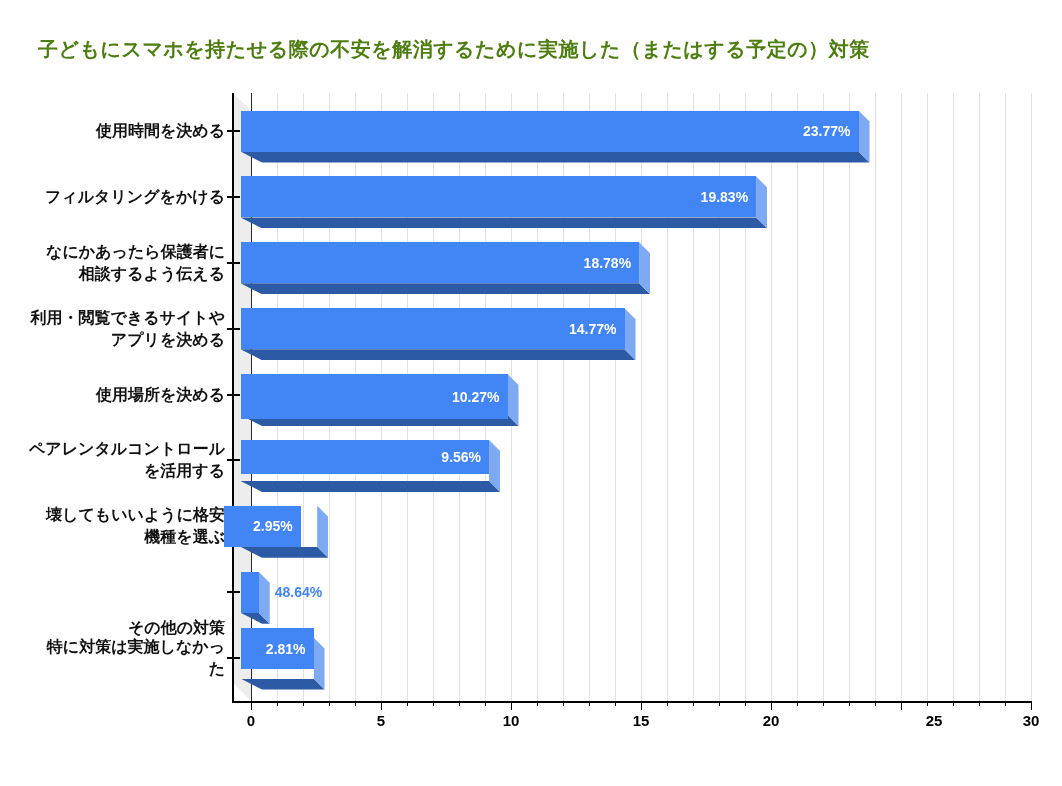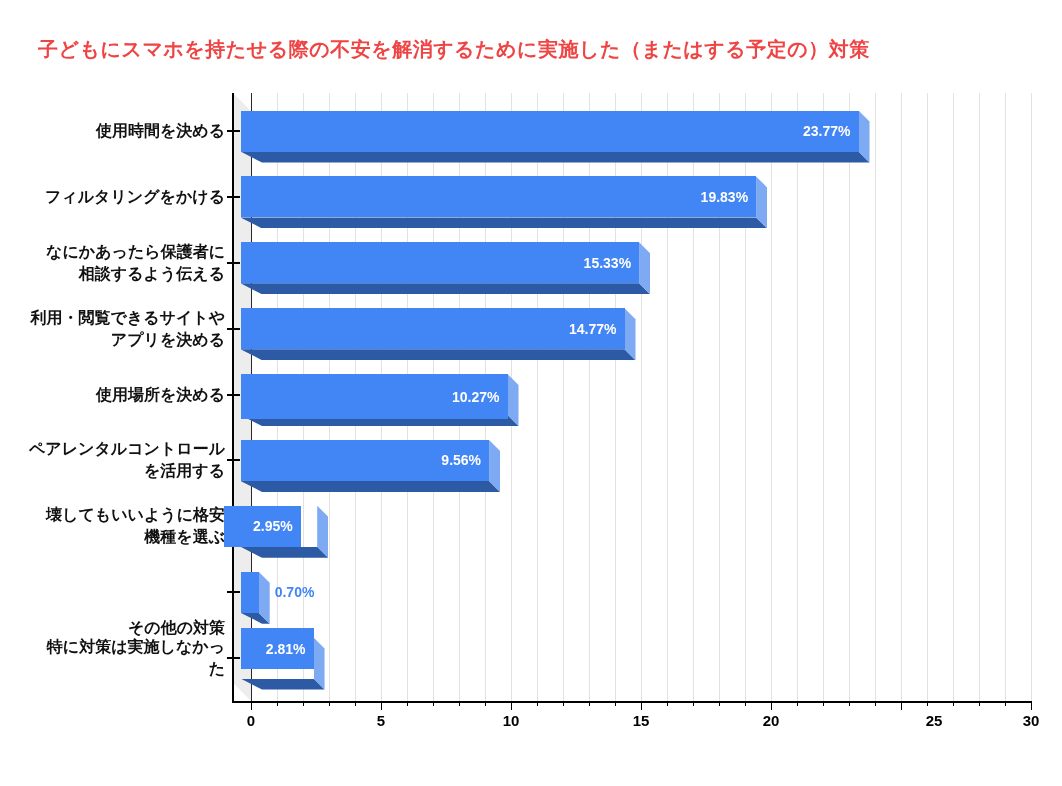--- a/index.html
+++ b/index.html
@@ -1,18 +1,18 @@
 <!DOCTYPE html>
 <html><head>
 <meta charset="utf-8">
 <style>
   html,body{margin:0;padding:0;background:#ffffff;width:1062px;height:786px;overflow:hidden;
     font-family:"Liberation Sans","DejaVu Sans",sans-serif;}
   #stage{position:relative;width:1062px;height:786px;background:#fff;}
-  .chart-title{position:absolute;left:38px;top:36px;font-size:20px;font-weight:bold;color:#ef4444;
+  .chart-title{position:absolute;left:38px;top:36px;font-size:20px;font-weight:bold;color:#4d7c0f;
     letter-spacing:0.5px;white-space:nowrap;}
   .gridline{position:absolute;width:1px;background:#e2e2e2;}
   .wall{position:absolute;background:#ededed;}
   .axis-line{position:absolute;background:#000;}
   .front-line{position:absolute;width:1px;background:#2a2a2a;}
   .cat-label{position:absolute;text-align:right;font-size:16px;font-weight:bold;color:#111;
     line-height:22px;white-space:pre-line;transform:translateY(-50%);}
   .cat-tick{position:absolute;height:2px;background:#000;}
   .bar-face{position:absolute;display:flex;align-items:center;justify-content:flex-end;}
   .bar-band,.bar-cap{position:absolute;}
@@ -74,21 +74,21 @@
     <div class="bar-cap" style="left: 756.08px; top: 176.375px; width: 11px; height: 52px; background: rgb(125, 170, 242); z-index: 4; clip-path: polygon(0px 0px, 11px 11px, 11px 52px, 0px 41px);"></div>
     <div class="bar-face" style="left: 240.5px; top: 176.375px; width: 515.58px; height: 41px; background: rgb(66, 133, 244); z-index: 5;">
       <span class="val-label-in">19.83%</span>
     </div>
     <div class="cat-tick" style="left: 227px; top: 261.75px; width: 13px; z-index: 4;"></div>
     <div class="cat-label" style="left: 0px; width: 225px; top: 262.75px; z-index: 5;">なにかあったら保護者に
 相談するよう伝える</div>
     <div class="bar-band" style="left: 240.5px; top: 283.25px; width: 409.58px; height: 11px; background: rgb(45, 90, 164); z-index: 4; clip-path: polygon(0px 0px, 398.58px 0px, 409.58px 11px, 21.5px 11px);"></div>
     <div class="bar-cap" style="left: 639.08px; top: 242.25px; width: 11px; height: 52px; background: rgb(125, 170, 242); z-index: 4; clip-path: polygon(0px 0px, 11px 11px, 11px 52px, 0px 41px);"></div>
     <div class="bar-face" style="left: 240.5px; top: 242.25px; width: 398.58px; height: 41px; background: rgb(66, 133, 244); z-index: 5;">
-      <span class="val-label-in">15.33%</span>
+      <span class="val-label-in">18.78%</span>
     </div>
     <div class="cat-tick" style="left: 227px; top: 327.625px; width: 13px; z-index: 4;"></div>
     <div class="cat-label" style="left: 0px; width: 225px; top: 328.625px; z-index: 5;">利用・閲覧できるサイトや
 アプリを決める</div>
     <div class="bar-band" style="left: 240.5px; top: 349.125px; width: 395.02px; height: 11px; background: rgb(45, 90, 164); z-index: 4; clip-path: polygon(0px 0px, 384.02px 0px, 395.02px 11px, 21.5px 11px);"></div>
     <div class="bar-cap" style="left: 624.52px; top: 308.125px; width: 11px; height: 52px; background: rgb(125, 170, 242); z-index: 4; clip-path: polygon(0px 0px, 11px 11px, 11px 52px, 0px 41px);"></div>
     <div class="bar-face" style="left: 240.5px; top: 308.125px; width: 384.02px; height: 41px; background: rgb(66, 133, 244); z-index: 5;">
       <span class="val-label-in">14.77%</span>
     </div>
     <div class="cat-tick" style="left: 227px; top: 393.5px; width: 13px; z-index: 4;"></div>
@@ -96,37 +96,37 @@
     <div class="bar-band" style="left: 240.5px; top: 415px; width: 278.02px; height: 11px; background: rgb(45, 90, 164); z-index: 4; clip-path: polygon(0px 0px, 267.02px 0px, 278.02px 11px, 21.5px 11px);"></div>
     <div class="bar-cap" style="left: 507.52px; top: 374px; width: 11px; height: 52px; background: rgb(125, 170, 242); z-index: 4; clip-path: polygon(0px 0px, 11px 11px, 11px 52px, 0px 41px);"></div>
     <div class="bar-face" style="left: 240.5px; top: 374px; width: 267.02px; height: 45px; background: rgb(66, 133, 244); z-index: 5;">
       <span class="val-label-in">10.27%</span>
     </div>
     <div class="cat-tick" style="left: 227px; top: 459.375px; width: 13px; z-index: 4;"></div>
     <div class="cat-label" style="left: 0px; width: 225px; top: 460.375px; z-index: 5;">ペアレンタルコントロール
 を活用する</div>
     <div class="bar-band" style="left: 240.5px; top: 480.875px; width: 259.56px; height: 11px; background: rgb(45, 90, 164); z-index: 4; clip-path: polygon(0px 0px, 248.56px 0px, 259.56px 11px, 21.5px 11px);"></div>
     <div class="bar-cap" style="left: 489.06px; top: 439.875px; width: 11px; height: 52px; background: rgb(125, 170, 242); z-index: 4; clip-path: polygon(0px 0px, 11px 11px, 11px 52px, 0px 41px);"></div>
-    <div class="bar-face" style="left: 240.5px; top: 439.875px; width: 248.56px; height: 41px; background: rgb(66, 133, 244); z-index: 5;">
+    <div class="bar-face" style="left: 240.5px; top: 439.875px; width: 248.56px; height: 34px; background: rgb(66, 133, 244); z-index: 5;">
       <span class="val-label-in">9.56%</span>
     </div>
     <div class="cat-tick" style="left: 227px; top: 525.25px; width: 13px; z-index: 4;"></div>
     <div class="cat-label" style="left: 0px; width: 225px; top: 526.25px; z-index: 5;">壊してもいいように格安
 機種を選ぶ</div>
     <div class="bar-band" style="left: 240.5px; top: 546.75px; width: 87.7px; height: 11px; background: rgb(45, 90, 164); z-index: 4; clip-path: polygon(0px 0px, 76.7px 0px, 87.7px 11px, 21.5px 11px);"></div>
     <div class="bar-cap" style="left: 317.2px; top: 505.75px; width: 11px; height: 52px; background: rgb(125, 170, 242); z-index: 4; clip-path: polygon(0px 0px, 11px 11px, 11px 52px, 0px 41px);"></div>
     <div class="bar-face" style="left: 224px; top: 505.75px; width: 76.7px; height: 41px; background: rgb(66, 133, 244); z-index: 5;">
       <span class="val-label-in">2.95%</span>
     </div>
     <div class="cat-tick" style="left: 227px; top: 591.125px; width: 13px; z-index: 4;"></div>
     <div class="cat-label" style="left: 0px; width: 225px; top: 592.125px; z-index: 5; margin-top: 36px;">その他の対策</div>
     <div class="bar-band" style="left: 240.5px; top: 612.625px; width: 29.2px; height: 11px; background: rgb(45, 90, 164); z-index: 4; clip-path: polygon(0px 0px, 18.2px 0px, 29.2px 11px, 21.5px 11px);"></div>
     <div class="bar-cap" style="left: 258.7px; top: 571.625px; width: 11px; height: 52px; background: rgb(125, 170, 242); z-index: 4; clip-path: polygon(0px 0px, 11px 11px, 11px 52px, 0px 41px);"></div>
     <div class="bar-face" style="left: 240.5px; top: 571.625px; width: 18.2px; height: 41px; background: rgb(66, 133, 244); z-index: 5;"></div>
-    <div class="val-label-out" style="left: 274.7px; top: 571.625px; height: 41px; color: rgb(66, 133, 244); z-index: 6;">0.70%</div>
+    <div class="val-label-out" style="left: 274.7px; top: 571.625px; height: 41px; color: rgb(66, 133, 244); z-index: 6;">48.64%</div>
     <div class="cat-tick" style="left: 227px; top: 657px; width: 13px; z-index: 4;"></div>
     <div class="cat-label" style="left: 0px; width: 225px; top: 658px; z-index: 5;">特に対策は実施しなかっ
 た</div>
     <div class="bar-band" style="left: 240.5px; top: 678.5px; width: 84.06px; height: 11px; background: rgb(45, 90, 164); z-index: 4; clip-path: polygon(0px 0px, 73.06px 0px, 84.06px 11px, 21.5px 11px);"></div>
     <div class="bar-cap" style="left: 313.56px; top: 637.5px; width: 11px; height: 52px; background: rgb(125, 170, 242); z-index: 4; clip-path: polygon(0px 0px, 11px 11px, 11px 52px, 0px 41px);"></div>
     <div class="bar-face" style="left: 240.5px; top: 628px; width: 73.06px; height: 41px; background: rgb(66, 133, 244); z-index: 5;">
       <span class="val-label-in">2.81%</span>
     </div>
     <div class="x-tick" style="left: 251px; top: 701px; height: 9px; z-index: 6;"></div>
     <div class="x-num" style="left: 251px; top: 712px; z-index: 6;">0</div>

